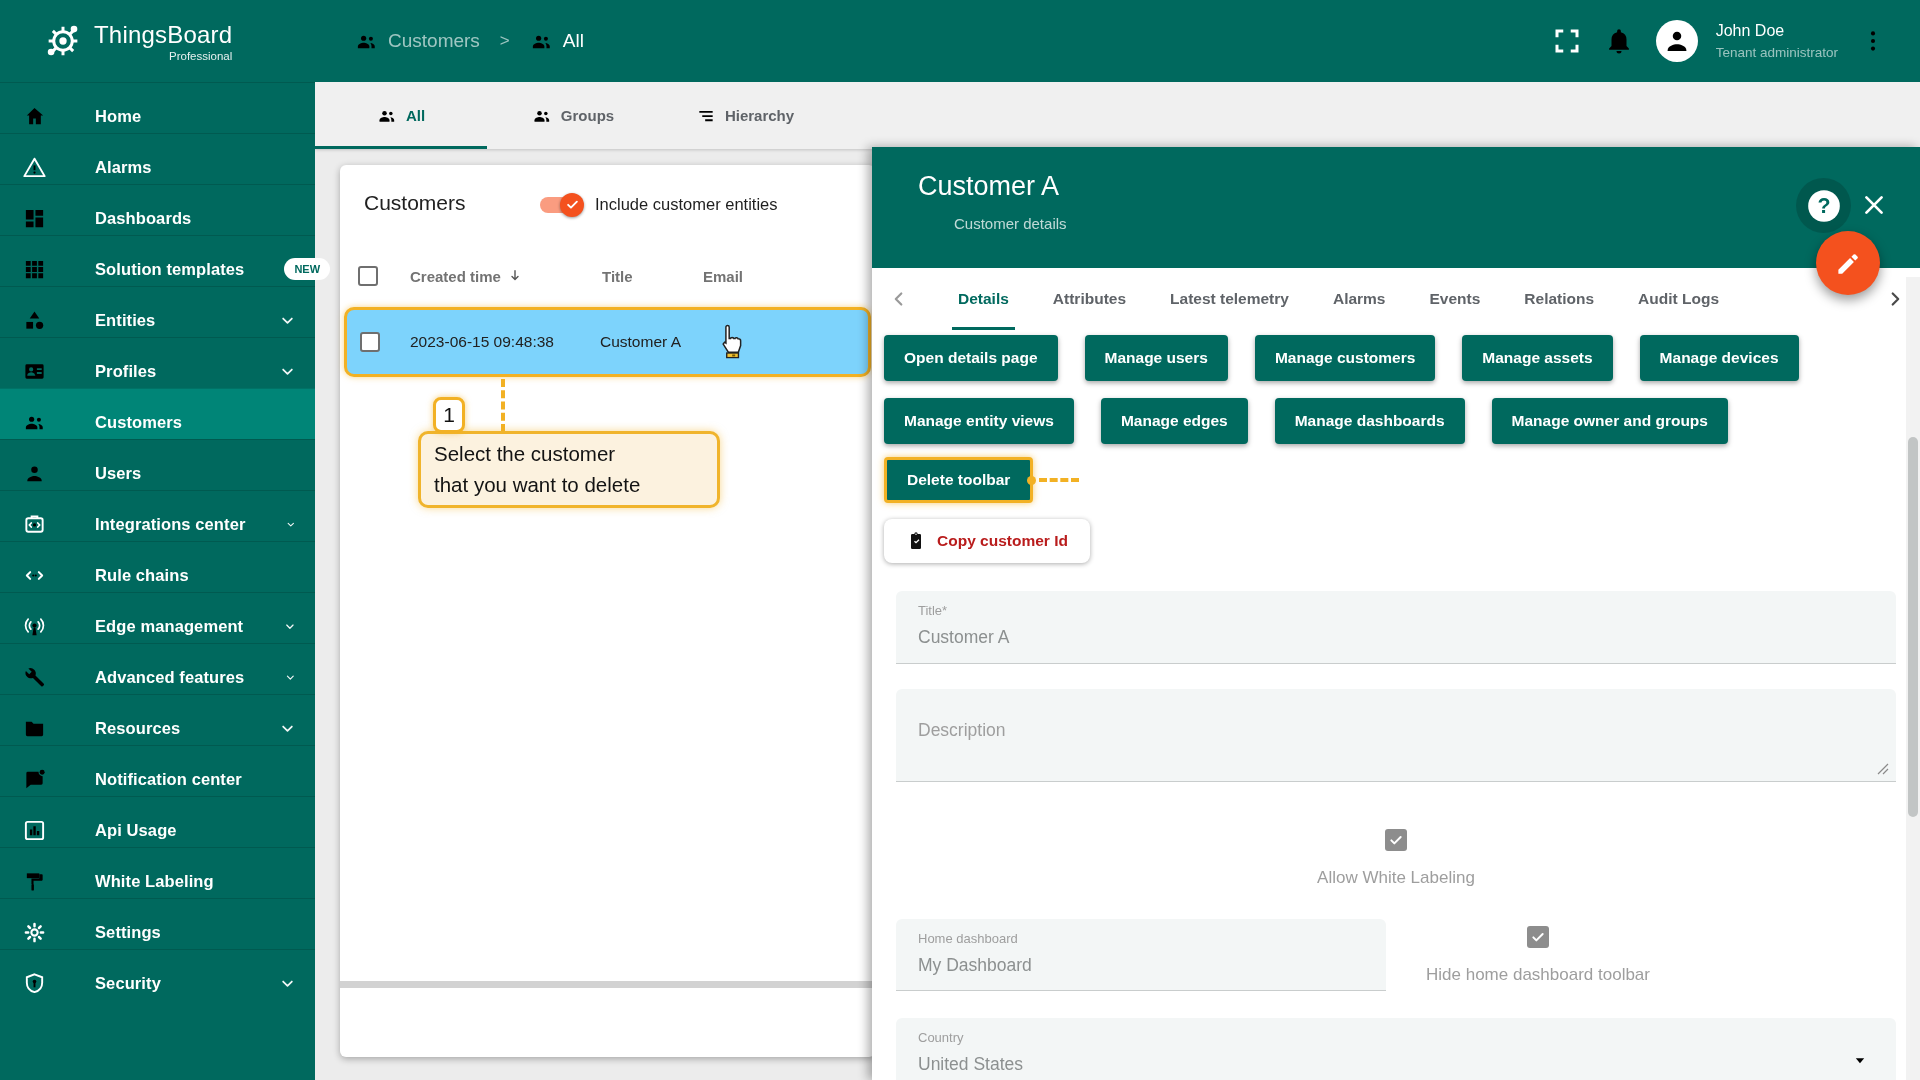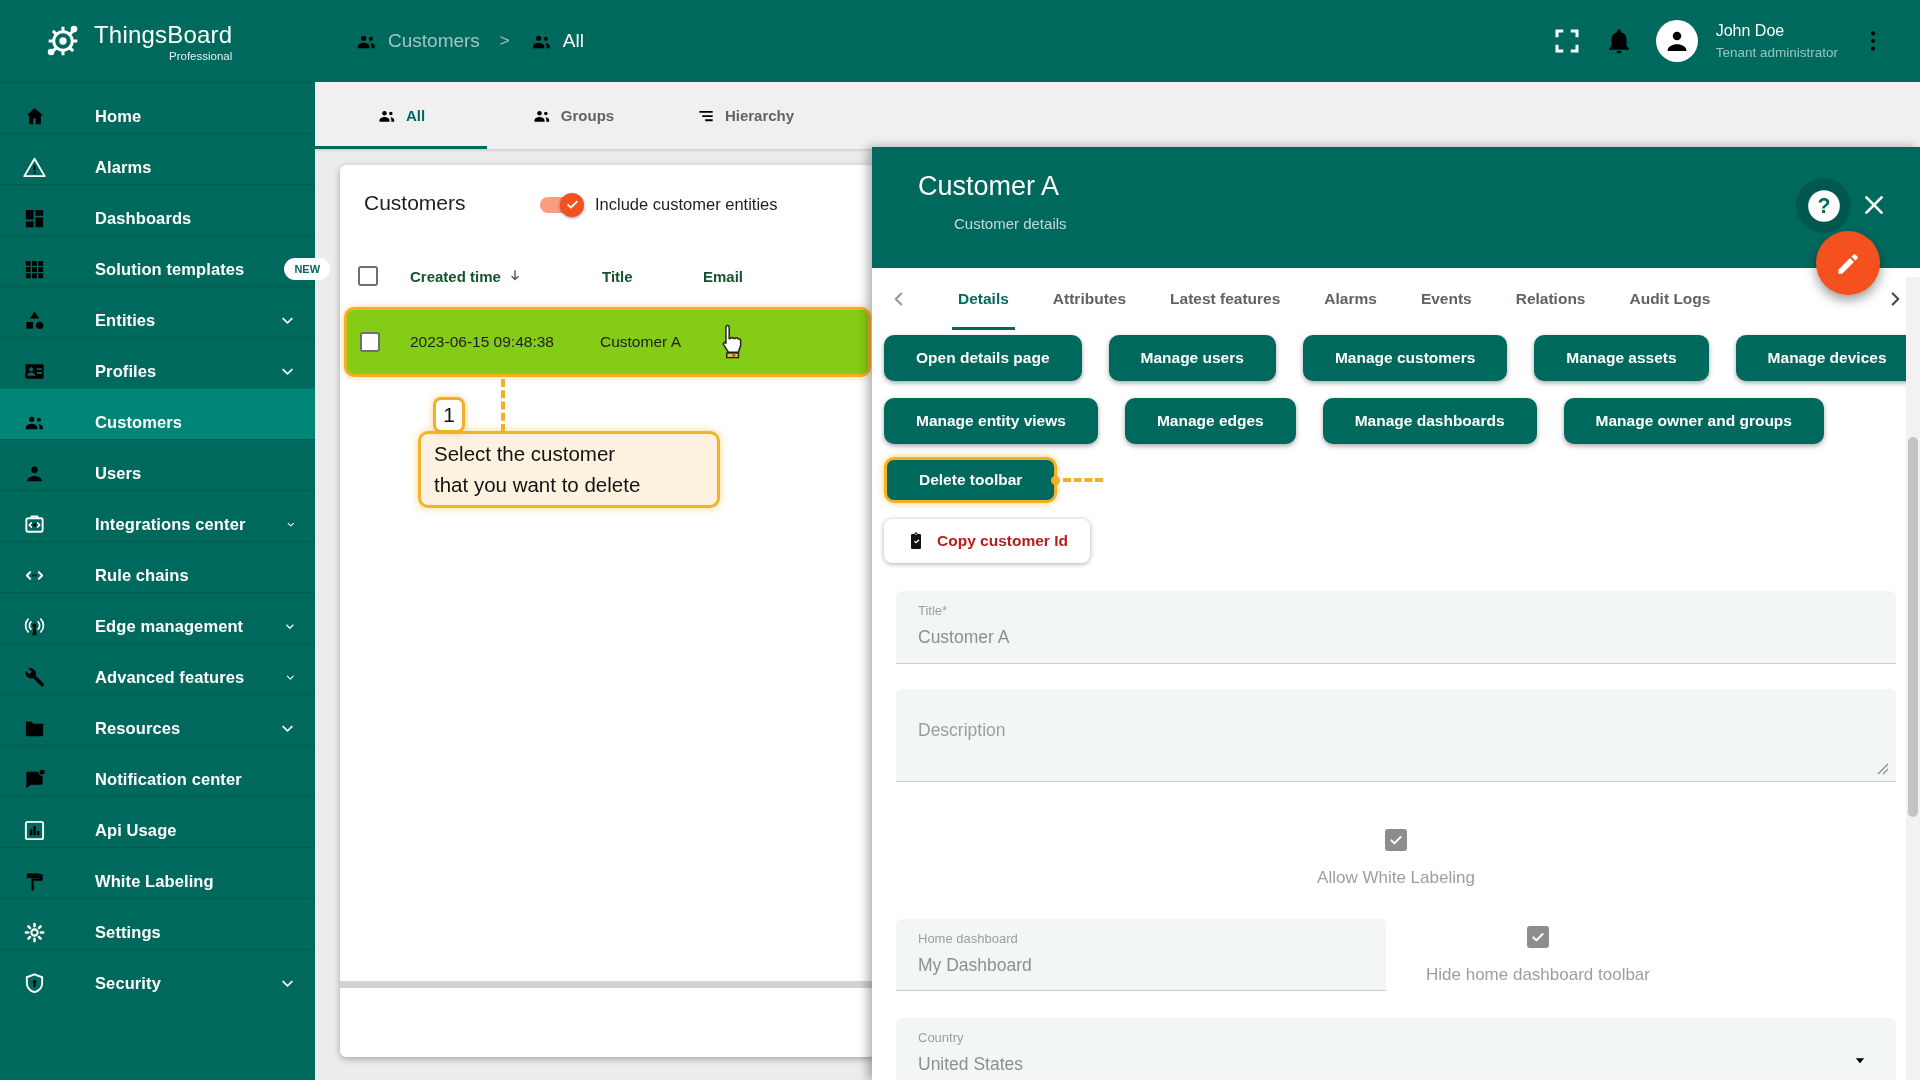--- a/index.html
+++ b/index.html
@@ -51,26 +51,26 @@
   .card-title{position:absolute;left:24px;top:26px;font-size:21px;color:#212121;}
   .toggle-wrap{position:absolute;left:200px;top:30px;display:flex;align-items:center;gap:15px;}
   .toggle{position:relative;width:40px;height:16px;border-radius:8px;background:#fa9c80;cursor:pointer;flex:none;}
   .toggle-thumb{position:absolute;right:-4px;top:-4px;width:24px;height:24px;border-radius:50%;
     background:#f4511e;display:flex;align-items:center;justify-content:center;box-shadow:0 1px 3px rgba(0,0,0,.4);}
   .toggle-label{font-size:16.5px;color:#1f1f1f;white-space:nowrap;}
   .cbx{width:20px;height:20px;border:2px solid #6f6f6f;border-radius:3px;background:#fff;
     box-sizing:border-box;flex:none;cursor:pointer;}
   .thead{position:absolute;left:0;top:96px;width:100%;height:30px;display:flex;align-items:center;}
   .thead .cbx{margin-left:18px;}
-  .th{font-size:15px;font-weight:700;color:#14532d;display:flex;align-items:center;gap:6px;}
+  .th{font-size:15px;font-weight:700;color:#737373;display:flex;align-items:center;gap:6px;}
   .th-created{margin-left:32px;width:160px;}
   .th-title{margin-left:32px;width:101px;}
   .th-email{width:120px;}
   .sort-ic{width:16px;height:16px;color:#555;}
-  .trow{position:absolute;left:4px;top:142px;width:527px;height:70px;background:#84cc16;
+  .trow{position:absolute;left:4px;top:142px;width:527px;height:70px;background:#7dd3fc;
     border:3px solid #f2b124;border-radius:10px;box-shadow:0 0 6px rgba(242,177,36,.55);
     display:flex;align-items:center;box-sizing:border-box;cursor:pointer;}
   .trow .cbx{margin-left:13px;background:#fff;}
   .td-created{margin-left:30px;width:160px;font-size:15.5px;color:#212121;}
   .td-title{margin-left:30px;width:100px;font-size:15.5px;color:#212121;line-height:1.45;}
   .hand-cursor{position:absolute;left:368px;top:13px;}
   .hbar{position:absolute;left:0;top:816px;width:100%;height:7px;background:#d2d2d2;}
   
   .dash-v{position:absolute;left:501px;top:379px;height:53px;width:0;
     border-left:4px dashed #f2b124;z-index:8;}
@@ -101,22 +101,22 @@
   .pt-chev.right{margin-left:auto;}
   .ptab{margin-left:44px;height:100%;display:flex;align-items:center;font-size:15.5px;
     font-weight:700;color:#5f6368;position:relative;cursor:pointer;white-space:nowrap;}
   .ptab:first-of-type{margin-left:48px;}
   .ptab.active{color:#00695e;}
   .ptab.active::after{content:"";position:absolute;left:-6px;right:-6px;bottom:0;height:3px;background:#00695e;}
   .btns{padding-left:12px;}
   .btn-row{display:flex;gap:27px;}
   .btn-row1{margin-top:5px;}
   .btn-row2{margin-top:17px;}
-  .tbtn{height:46px;padding:0 32px;background:#00695e;color:#fff;font-size:15.5px;font-weight:700;
-    border:none;border-radius:10px;box-shadow:0 2px 5px rgba(0,0,0,.35);cursor:pointer;
+  .tbtn{height:46px;padding:0 20px;background:#00695e;color:#fff;font-size:15.5px;font-weight:700;
+    border:none;border-radius:4px;box-shadow:0 2px 5px rgba(0,0,0,.35);cursor:pointer;
     font-family:inherit;white-space:nowrap;}
   .del-row{margin-top:13px;display:flex;}
   .tbtn.delete{position:relative;border:3px solid #f2b124;box-shadow:0 0 7px rgba(242,177,36,.65);}
   .dash-h{position:absolute;left:calc(100% + 9px);top:50%;width:40px;height:0;
     border-top:4px dashed #f2b124;transform:translateY(-2px);}
   .dash-h::before{content:"";position:absolute;left:-12px;top:-6px;width:9px;height:9px;
     border-radius:50%;background:#f2b124;}
   .copy-row{margin-top:16px;}
   .wbtn{height:44px;padding:0 22px;background:#fff;color:#b91c1c;font-size:15.5px;font-weight:700;
     border:none;border-radius:8px;box-shadow:0 1px 5px rgba(0,0,0,.33);cursor:pointer;
@@ -570,21 +570,21 @@
       <svg class="pt-chev left">
           <use href="#i-chev-left"></use>
         </svg>
       <div class="ptab active">
           <span>Details</span>
         </div>
       <div class="ptab">
           <span>Attributes</span>
         </div>
       <div class="ptab">
-          <span>Latest features</span>
+          <span>Latest telemetry</span>
         </div>
       <div class="ptab">
           <span>Alarms</span>
         </div>
       <div class="ptab">
           <span>Events</span>
         </div>
       <div class="ptab">
           <span>Relations</span>
         </div>

